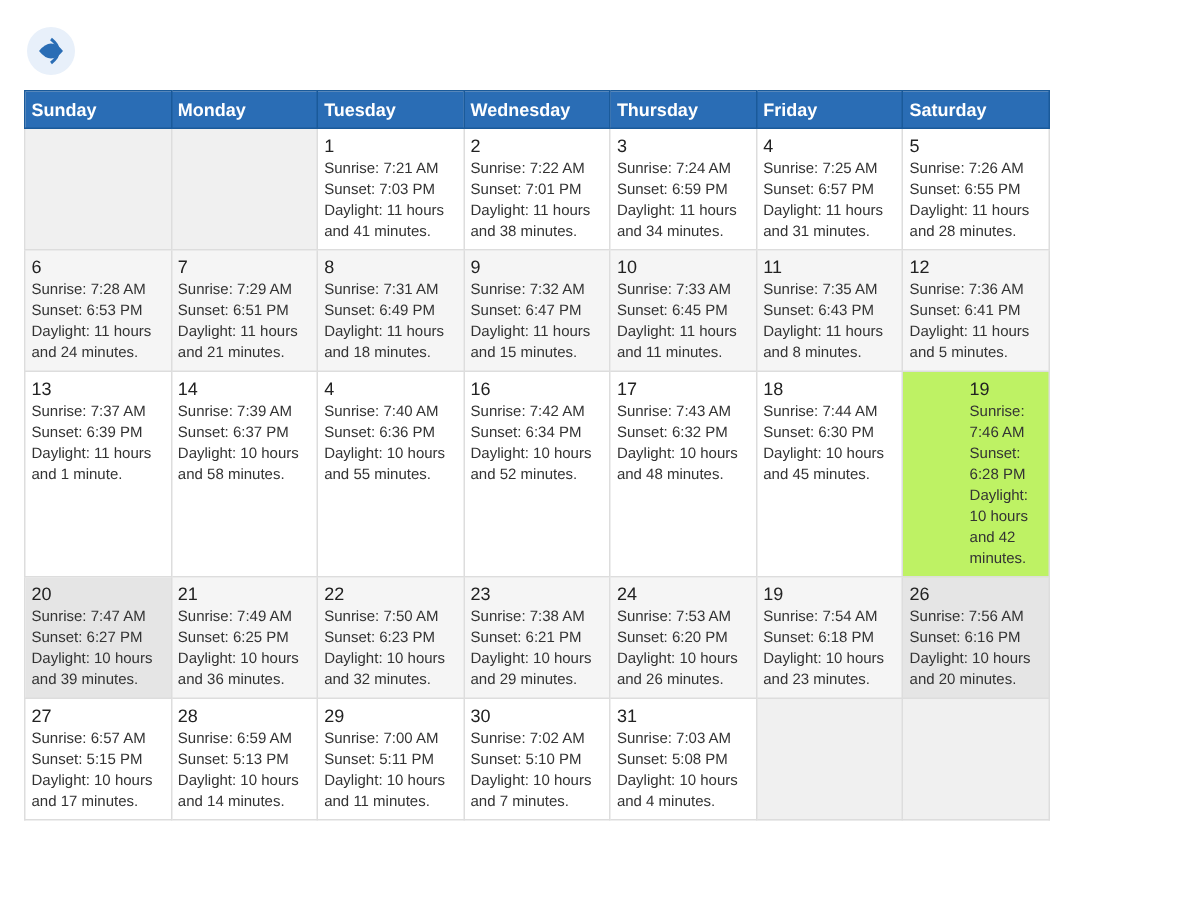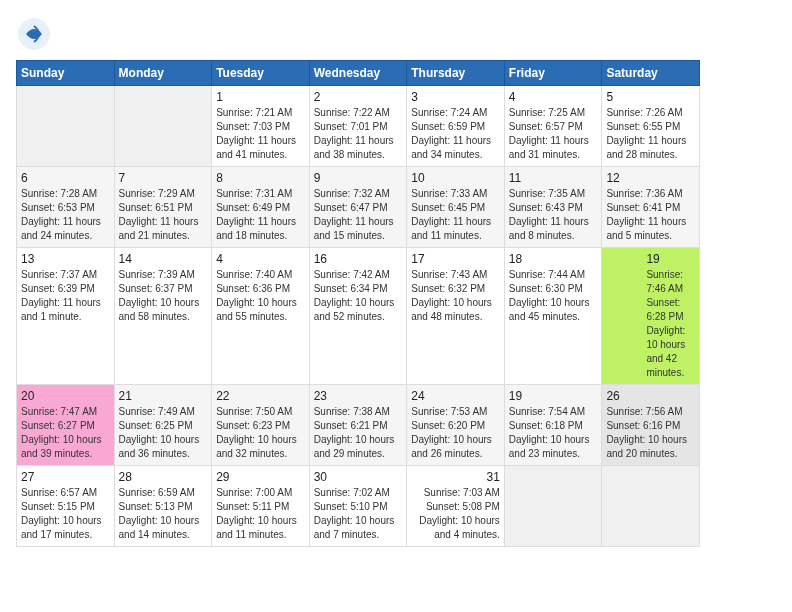--- a/index.html
+++ b/index.html
@@ -255,21 +255,21 @@
 Daylight: 10 hours and 45 minutes.</div>
           </td>
           <td style="background: #bef264; padding-left: 44px;">
             <span class="day-num">19</span>
             <div class="day-info" style="white-space: pre-line;">Sunrise: 7:46 AM
 Sunset: 6:28 PM
 Daylight: 10 hours and 42 minutes.</div>
           </td>
         </tr>
         <tr>
-          <td style="background: #f9a8d4;">
+          <td style="background: #e5e5e5;">
             <span class="day-num">20</span>
             <div class="day-info" style="white-space: pre-line;">Sunrise: 7:47 AM
 Sunset: 6:27 PM
 Daylight: 10 hours and 39 minutes.</div>
           </td>
           <td style="background: rgb(245, 245, 245);">
             <span class="day-num">21</span>
             <div class="day-info" style="white-space: pre-line;">Sunrise: 7:49 AM
 Sunset: 6:25 PM
 Daylight: 10 hours and 36 minutes.</div>
@@ -323,21 +323,21 @@
             <div class="day-info" style="white-space: pre-line;">Sunrise: 7:00 AM
 Sunset: 5:11 PM
 Daylight: 10 hours and 11 minutes.</div>
           </td>
           <td style="background: rgb(255, 255, 255);">
             <span class="day-num">30</span>
             <div class="day-info" style="white-space: pre-line;">Sunrise: 7:02 AM
 Sunset: 5:10 PM
 Daylight: 10 hours and 7 minutes.</div>
           </td>
-          <td style="background: rgb(255, 255, 255); text-align: right;">
+          <td style="background: rgb(255, 255, 255);">
             <span class="day-num">31</span>
             <div class="day-info" style="white-space: pre-line;">Sunrise: 7:03 AM
 Sunset: 5:08 PM
 Daylight: 10 hours and 4 minutes.</div>
           </td>
           <td class="empty-cell"></td>
           <td class="empty-cell"></td>
         </tr>
       </tbody>
   </table>

